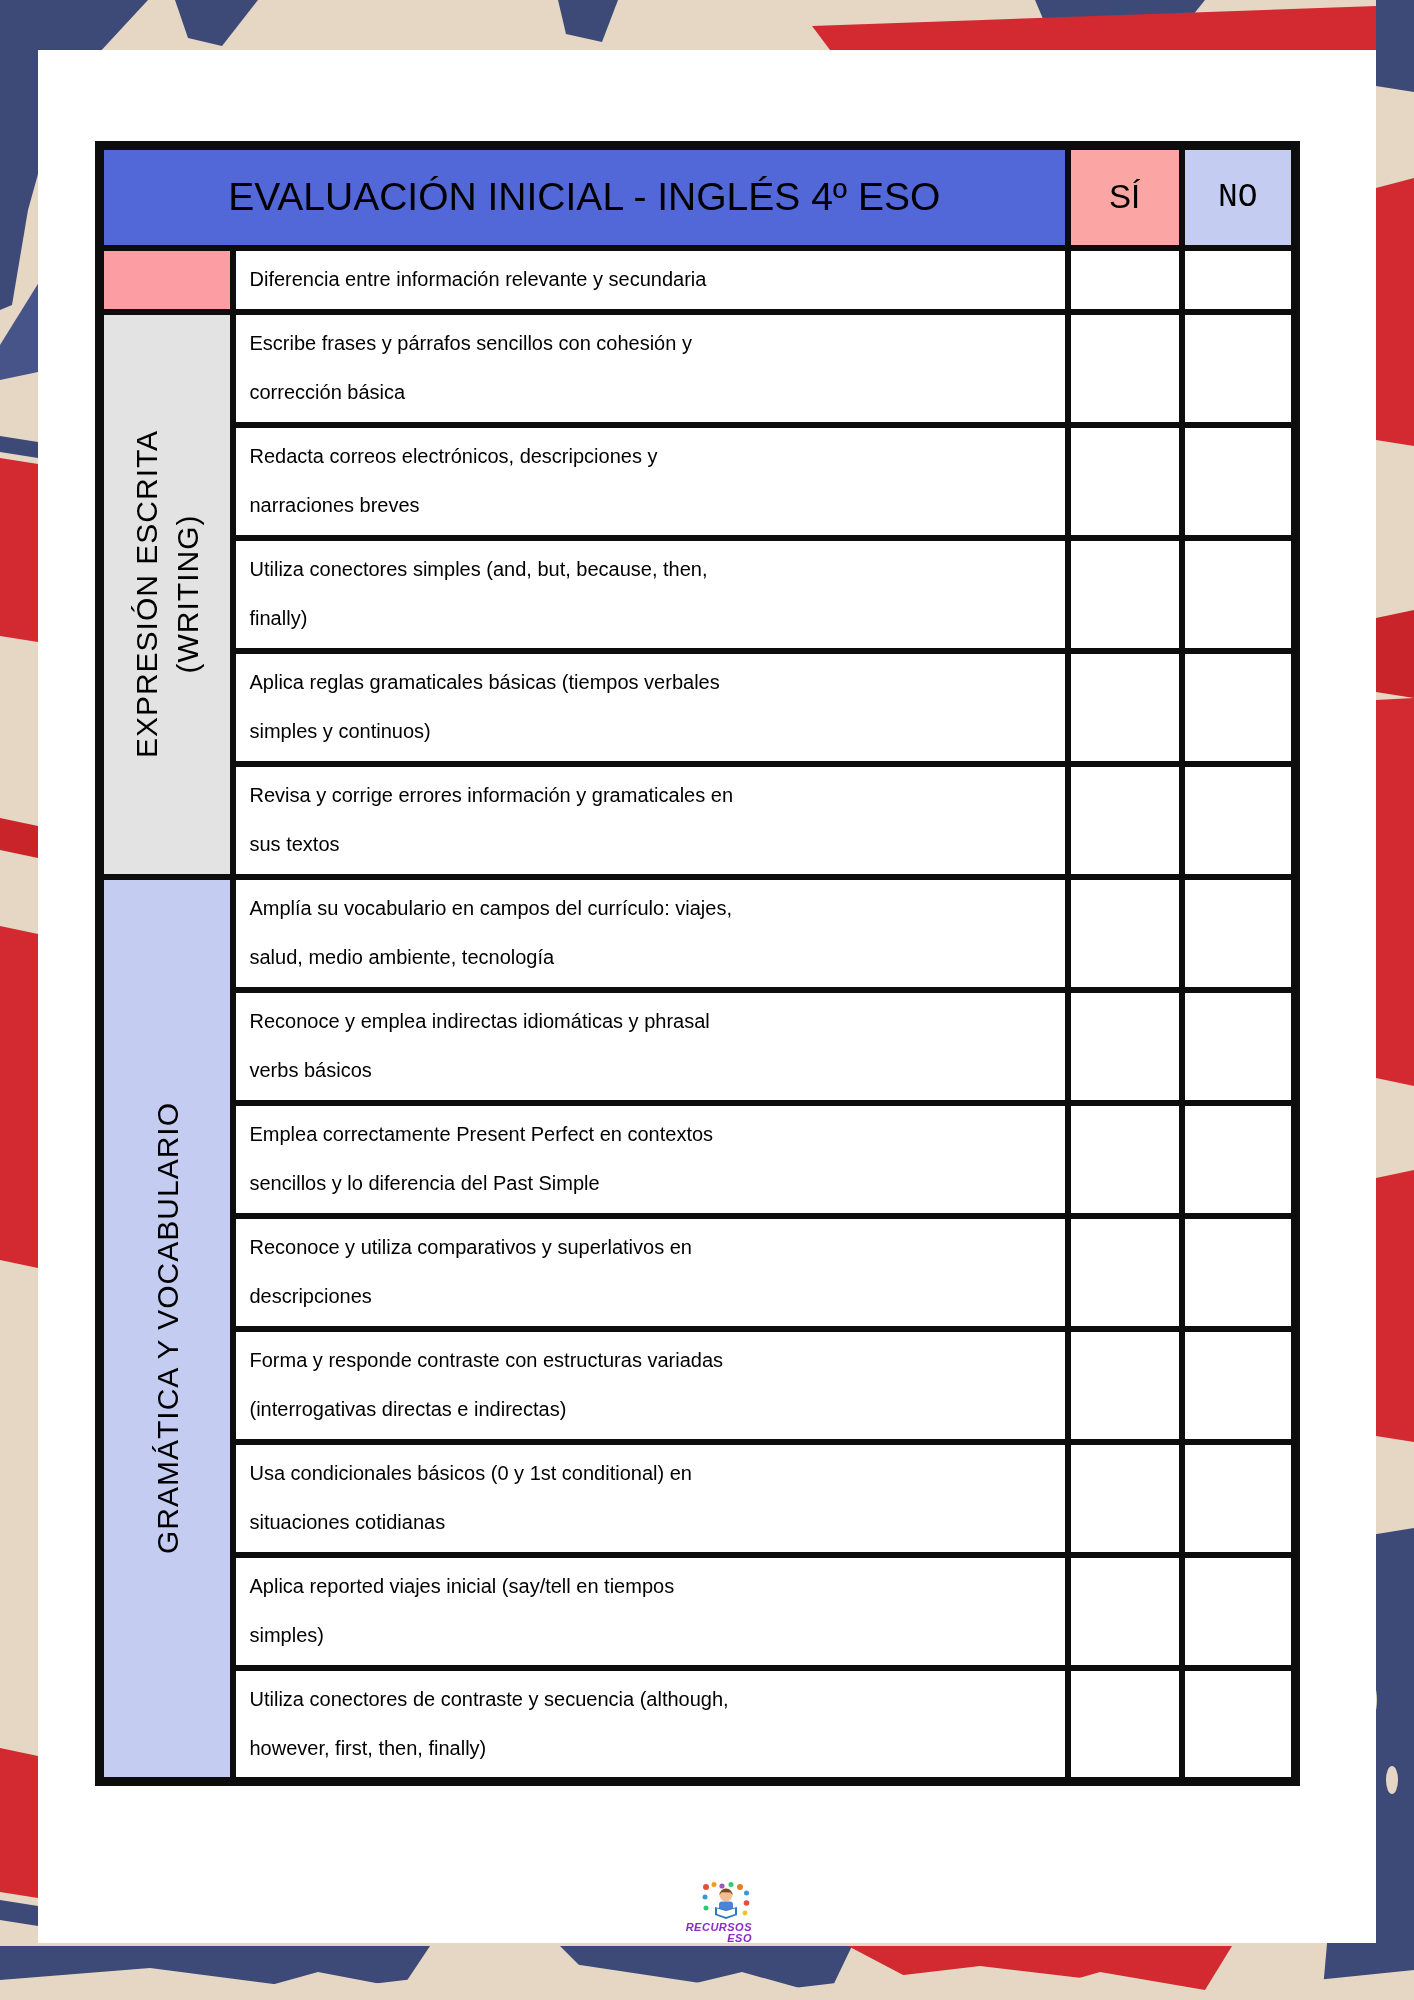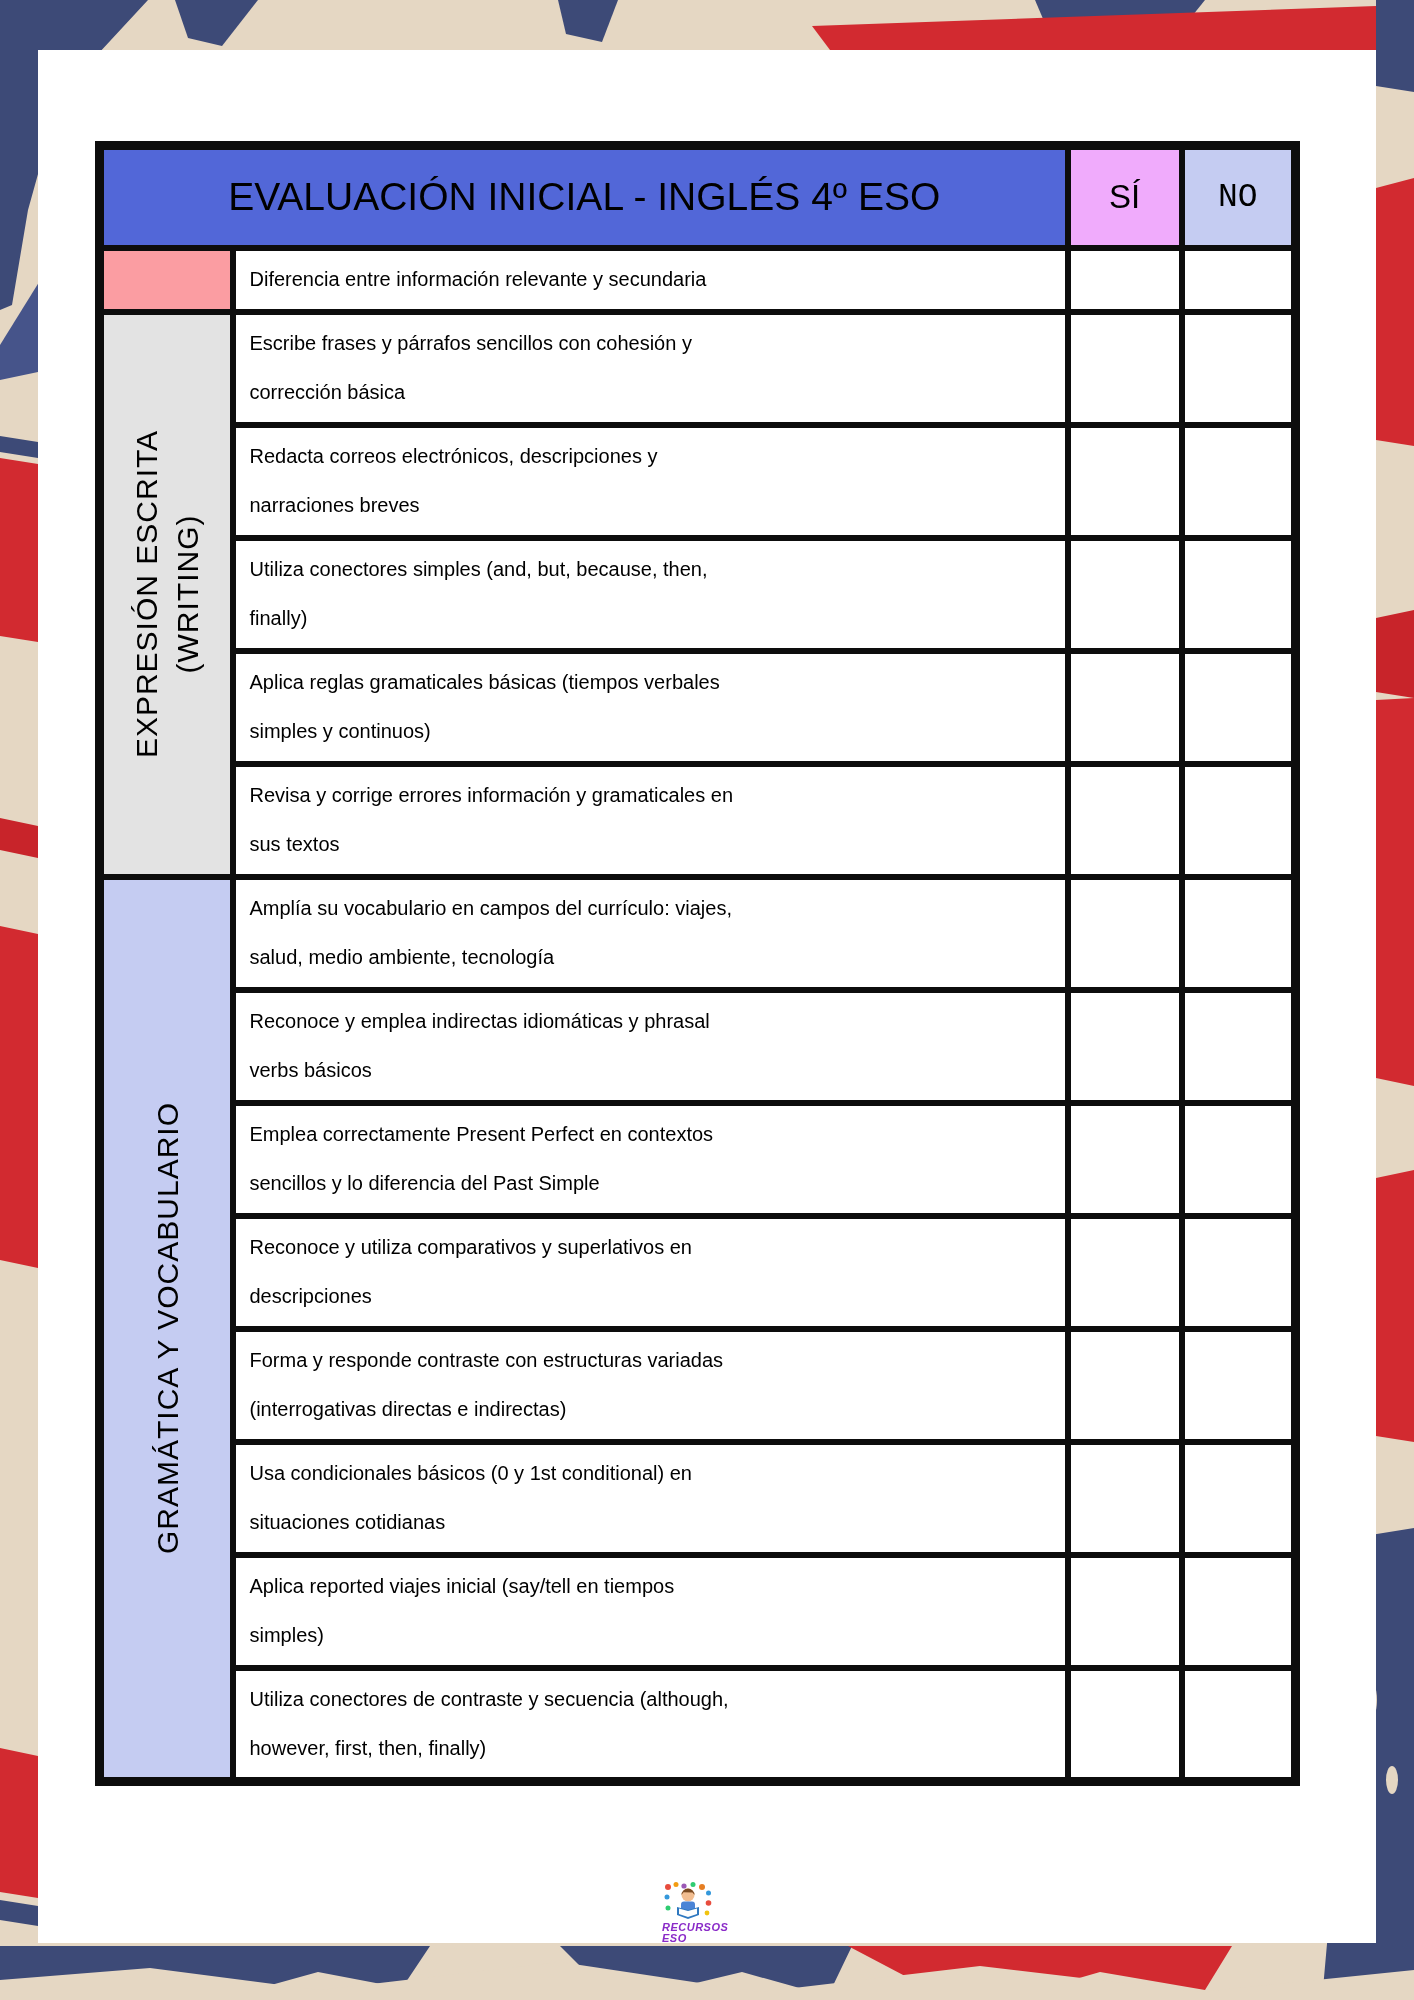--- a/index.html
+++ b/index.html
@@ -48,21 +48,21 @@
   }
   td.criteria-cell {
     font-size: 20px; line-height: 49px;
     padding: 4px 8px 4px 14px;
     white-space: pre-line;
     background: #ffffff;
   }
   td.check-cell { background: #ffffff; }
   .logo {
     position: absolute; left: 624px; top: 1831px;
-    width: 90px; height: 62px; text-align: left;
+    width: 90px; height: 62px; text-align: right;
   }
   .logo-text {
     margin-top: -3px;
     font-size: 11px; font-weight: bold; font-style: italic;
     line-height: 11px; letter-spacing: 0.5px;
   }
 </style>
 </head>
 <body>
 
@@ -103,21 +103,21 @@
   <table class="eval-table">
     <colgroup>
       <col style="width:133px">
       <col style="width:835px">
       <col style="width:114px">
       <col style="width:114px">
     </colgroup>
     <thead>
       <tr class="header-row">
         <th class="title-cell" colspan="2" style="background: rgb(82, 103, 216);">EVALUACIÓN INICIAL - INGLÉS 4º ESO</th>
-        <th class="yn-cell" style="background: #f0abfc;">SÍ</th>
+        <th class="yn-cell" style="background: #fca5a5;">SÍ</th>
         <th class="yn-cell" style="background: rgb(197, 204, 242); font-family: Liberation Mono, monospace;">NO</th>
       </tr>
     </thead>
     <tbody id="table-body">
         <tr class="single">
           <td class="section-cell" rowspan="1" style="background: rgb(251, 157, 162);"></td>
           <td class="criteria-cell">Diferencia entre información relevante y secundaria</td>
           <td class="check-cell"></td>
           <td class="check-cell"></td>
         </tr>

